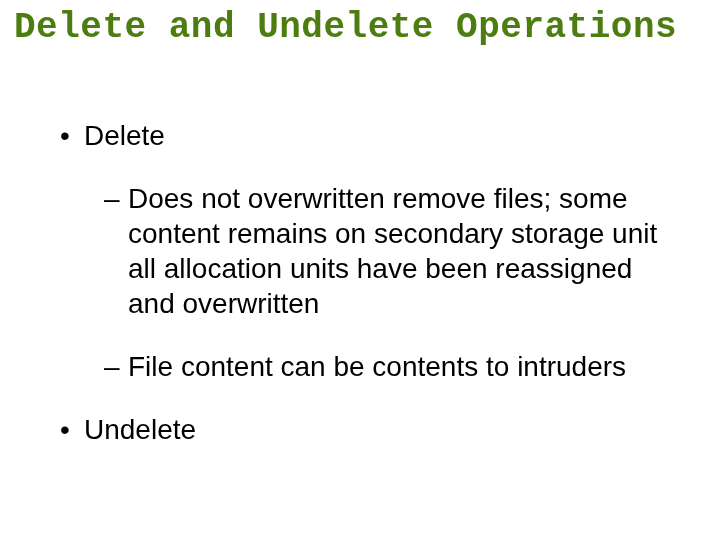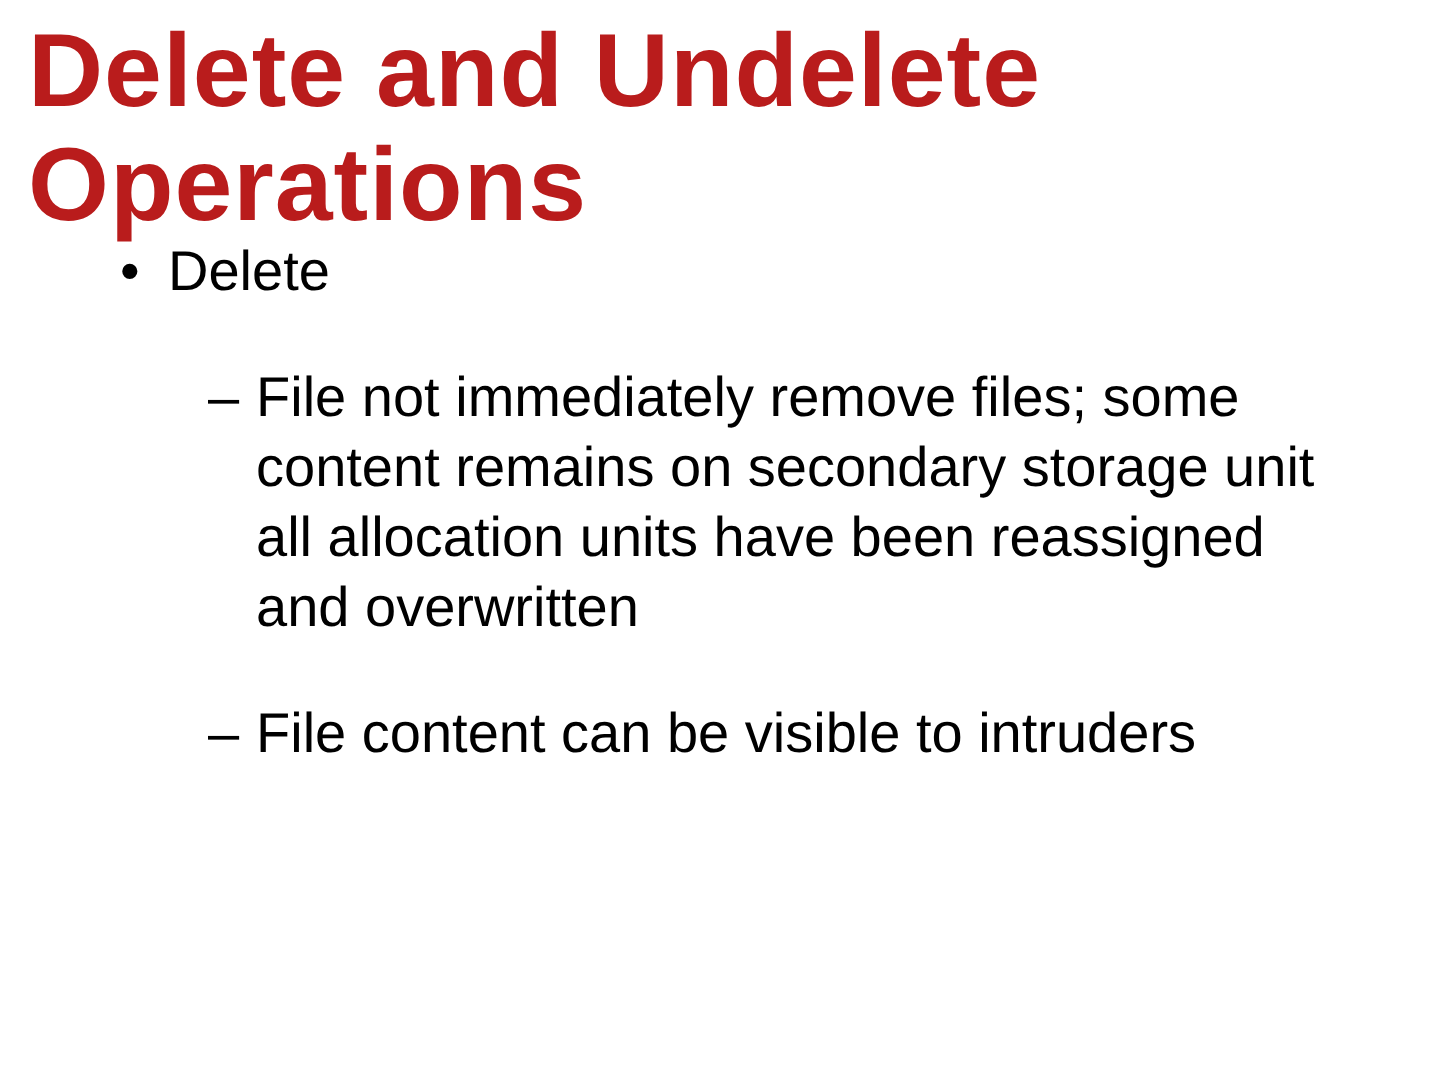--- a/index.html
+++ b/index.html
@@ -16,25 +16,26 @@
     position: relative;
     width: 720px;
     height: 540px;
     box-sizing: border-box;
   }
   .title {
     position: absolute;
     top: 8px;
     left: 14px;
     right: 10px;
-    font-size: 52px;
+    font-size: 36px;
     font-weight: bold;
-    color: #b91c1c;
+    color: #4d7c0f;
     line-height: 1.1;
     letter-spacing: 0.5px;
+    font-family: Liberation Mono, monospace;
   }
   .body {
     position: absolute;
     top: 100px;
     left: 60px;
     right: 40px;
     font-size: 28px;
     line-height: 1.25;
   }
   .l1 {
@@ -65,16 +66,17 @@
   }
   .gap-lg { margin-top: 28px; }
 </style>
 </head>
 <body>
 
 <div class="slide">
   <div class="title">Delete and Undelete Operations</div>
   <div class="body">
     <div class="l1">Delete</div>
-    <div class="l2 gap-lg">File not immediately remove files; some content remains on secondary storage unit all allocation units have been reassigned and overwritten</div>
-    <div class="l2 gap-lg">File content can be visible to intruders</div>
+    <div class="l2 gap-lg">Does not overwritten remove files; some content remains on secondary storage unit all allocation units have been reassigned and overwritten</div>
+    <div class="l2 gap-lg">File content can be contents to intruders</div>
+    <div class="l1 gap-lg">Undelete</div>
   </div>
 </div>
 
 </body></html>

